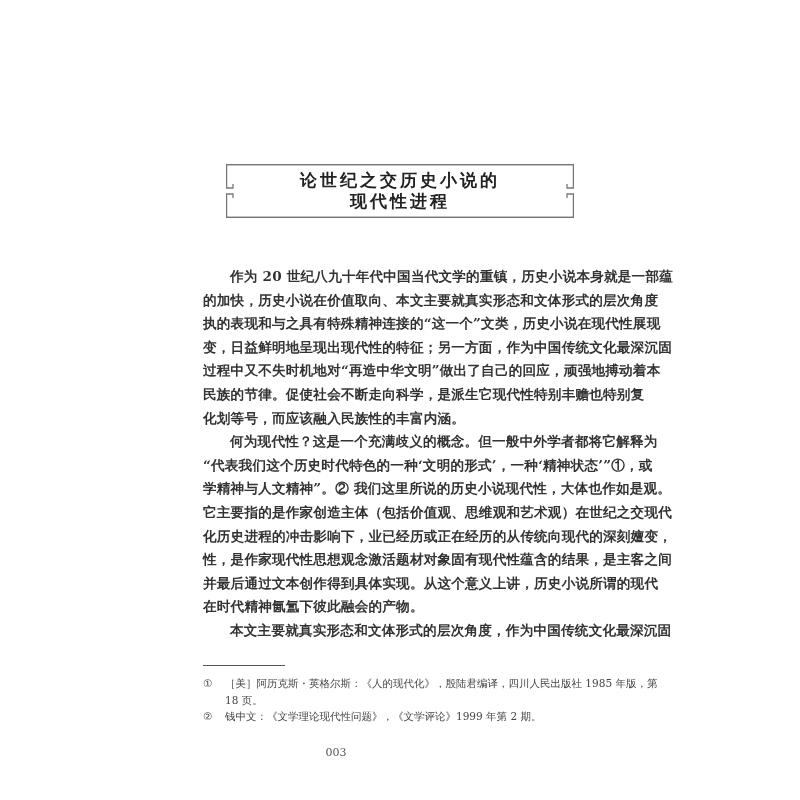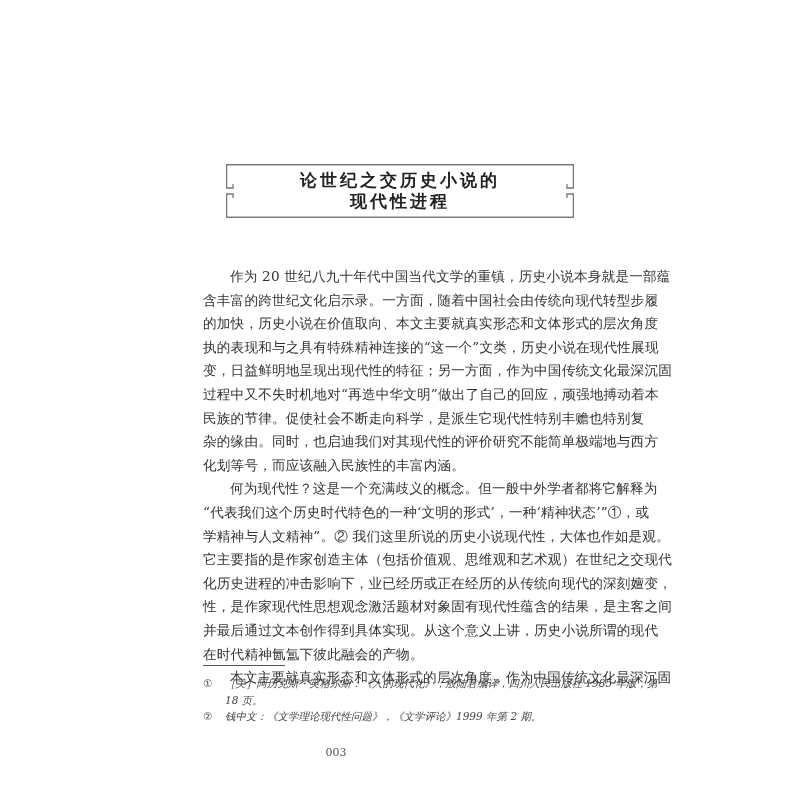--- a/index.html
+++ b/index.html
@@ -10,29 +10,29 @@
     .title-frame { position: absolute; left: 226px; top: 164px; width: 280px; height: 54px; }
     .title-frame svg { position: absolute; left: 0; top: 0; }
     .title-text { position: absolute; left: 0; top: 6px; width: 348px; text-align: center;
       font-family: "DejaVu Sans", sans-serif; font-weight: bold; font-size: 17px;
       line-height: 21px; color: #222; letter-spacing: 3px; }
     .title-text div { white-space: nowrap; }
 
     .body-text { position: absolute; left: 203px; top: 265px; width: 396px;
       font-size: 13.6px; line-height: 23.6px; color: #333; text-align: justify; }
     .body-text p { margin: 0; text-indent: 27px; }
-    .body-text .ln { display: block; white-space: nowrap; text-indent: 0; letter-spacing: 0.2px; }
+    .body-text .ln { display: block; white-space: nowrap; text-indent: 0; letter-spacing: 0.2px; font-weight: bold; }
     .body-text .ln.first { padding-left: 27px; }
 
     .footnote-rule { position: absolute; left: 203px; top: 665px; width: 82px; height: 1px; background: #555; }
     .footnotes { position: absolute; left: 203px; top: 675px; width: 396px;
       font-size: 10.5px; line-height: 16.5px; color: #444; }
     .fn { position: relative; padding-left: 22px; white-space: nowrap; }
     .fn .mark { position: absolute; left: 0; top: 0; }
-    .fn .cont { display: block; font-style: italic; }
+    .fn .cont { display: block; }
 
     .page-number { position: absolute; left: 0; width: 672px; top: 746px; text-align: center;
       font-size: 11px; color: #555; }
   </style>
 </head>
 <body>
 
 <div class="page">
 
   <div class="title-frame">
@@ -50,27 +50,25 @@
     </svg>
     <div class="title-text">
       <div>论世纪之交历史小说的</div>
       <div>现代性进程</div>
     </div>
   </div>
 
   <div class="body-text">
     <p>
       <span class="ln first">作为 20 世纪八九十年代中国当代文学的重镇，历史小说本身就是一部蕴</span>
-      <span class="ln">含丰富的跨世纪文化启示录。一方面，随着中国社会由传统向现代转型步履</span>
       <span class="ln">的加快，历史小说在价值取向、本文主要就真实形态和文体形式的层次角度</span>
       <span class="ln">执的表现和与之具有特殊精神连接的“这一个”文类，历史小说在现代性展现</span>
       <span class="ln">变，日益鲜明地呈现出现代性的特征；另一方面，作为中国传统文化最深沉固</span>
       <span class="ln">过程中又不失时机地对“再造中华文明”做出了自己的回应，顽强地搏动着本</span>
       <span class="ln">民族的节律。促使社会不断走向科学，是派生它现代性特别丰赡也特别复</span>
-      <span class="ln">杂的缘由。同时，也启迪我们对其现代性的评价研究不能简单极端地与西方</span>
       <span class="ln">化划等号，而应该融入民族性的丰富内涵。</span>
     </p>
     <p>
       <span class="ln first">何为现代性？这是一个充满歧义的概念。但一般中外学者都将它解释为</span>
       <span class="ln">“代表我们这个历史时代特色的一种‘文明的形式’，一种‘精神状态’”①，或</span>
       <span class="ln">学精神与人文精神”。② 我们这里所说的历史小说现代性，大体也作如是观。</span>
       <span class="ln">它主要指的是作家创造主体（包括价值观、思维观和艺术观）在世纪之交现代</span>
       <span class="ln">化历史进程的冲击影响下，业已经历或正在经历的从传统向现代的深刻嬗变，</span>
       <span class="ln">性，是作家现代性思想观念激活题材对象固有现代性蕴含的结果，是主客之间</span>
       <span class="ln">并最后通过文本创作得到具体实现。从这个意义上讲，历史小说所谓的现代</span>

